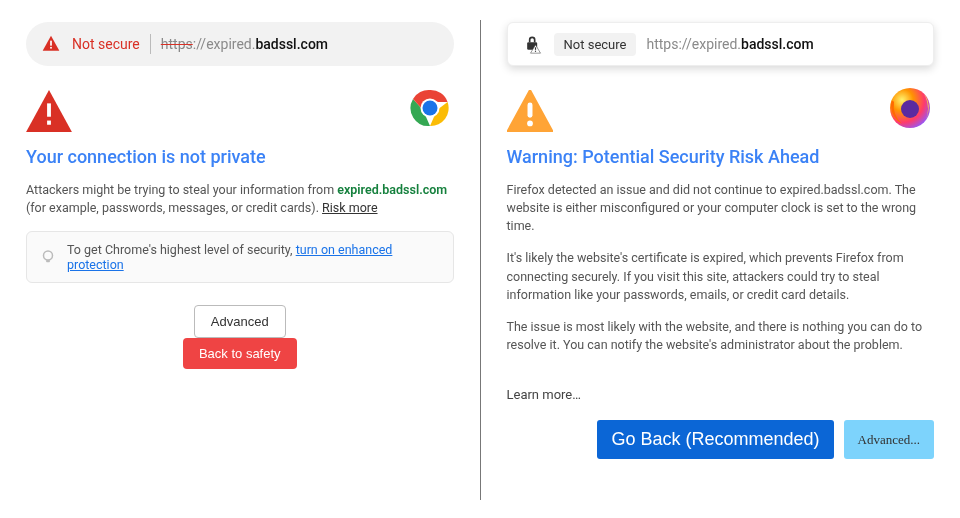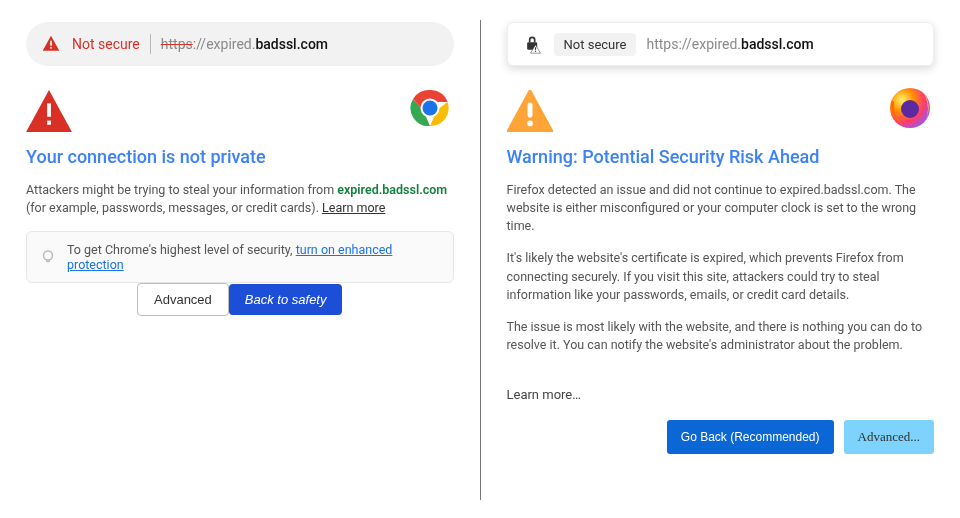--- a/index.html
+++ b/index.html
@@ -54,33 +54,34 @@
   .body-text { font-size:12.5px; color:#555; line-height:1.45; margin-bottom:14px; }
   .body-text b { color:#15803d; font-weight:600; }
   .body-text a, .link { color:#333; text-decoration: underline; cursor:pointer; }
   .errcode { font-size:12px; color:#555; margin-bottom:26px; }
   .subhead { font-size:14.5px; color:#222; font-weight:400; margin:6px 0 12px 0; }
   
   .tip {
     display:flex; align-items:center; gap:10px;
     border:1px solid #e6e6e6; background:#fafafa;
     border-radius:6px; padding:10px 12px; font-size:12.5px; color:#555;
+    margin-bottom:22px;
   }
   .tip .bulb { width:18px; height:18px; flex:0 0 18px; }
   .tip a { color:#1a73e8; text-decoration: underline; }
   
-  .btnrow { display:flex; justify-content:center; align-items:center; }
+  .btnrow { display:flex; justify-content:flex-end; align-items:center;flex-direction:column; }
   .btn {
     font-size:13px; padding:8px 16px; border-radius:4px; cursor:pointer;
   }
   .btn.outline { border:1px solid #bbb; background:#fff; color:#333; }
-  .btn.primary { border:none; background:#1d4ed8; color:#fff;font-style:italic; }
+  .btn.primary { border:none; background:#ef4444; color:#fff; }
   
   .ff-btnrow { display:flex; justify-content:flex-end; gap:10px; margin-top:6px; }
-  .btn.ff-primary { background:#0b66d6; color:#fff; border:none; padding:9px 14px; font-size:12px; border-radius:3px; }
+  .btn.ff-primary { background:#0b66d6; color:#fff; border:none; padding:9px 14px; font-size:18px; border-radius:3px; }
   .btn.ff-secondary { background:#7dd3fc; color:#333; border:none; padding:9px 14px; font-size:13px; border-radius:3px;font-family:Liberation Serif, serif; }
   .learnmore-ff { font-size:13px; color:#444; margin:19px 0 12px 0; cursor:pointer; }
 </style>
 </head>
 <body>
 
 <div class="pane">
 
   <div class="urlbar">
     <span class="icon-slot">
@@ -114,21 +115,21 @@
         <path fill="#EA4335" d="M7 15 A18 18 0 0 1 24 6 L24 18 L17 26 Z"></path>
         <circle cx="24" cy="24" r="9.5" fill="#fff"></circle>
         <circle cx="24" cy="24" r="7.5" fill="#1a73e8"></circle>
       </svg>
     </span>
   </div>
 
   <h2 class="title">Your connection is not private</h2>
 
   <p class="body-text">
-    <span>Attackers might be trying to steal your information from </span><b>expired.badssl.com</b><span> (for example, passwords, messages, or credit cards). </span><a class="link">Learn more</a>
+    <span>Attackers might be trying to steal your information from </span><b>expired.badssl.com</b><span> (for example, passwords, messages, or credit cards). </span><a class="link">Risk more</a>
   </p>
 
 
   <div class="tip">
     <span class="bulb">
       <svg viewBox="0 0 24 24" width="18" height="18">
           <circle cx="12" cy="10" r="6" fill="none" stroke="#bbb" stroke-width="2"></circle>
           <rect x="9.5" y="16" width="5" height="3" fill="#bbb" rx="1"></rect>
         </svg>
     </span>

